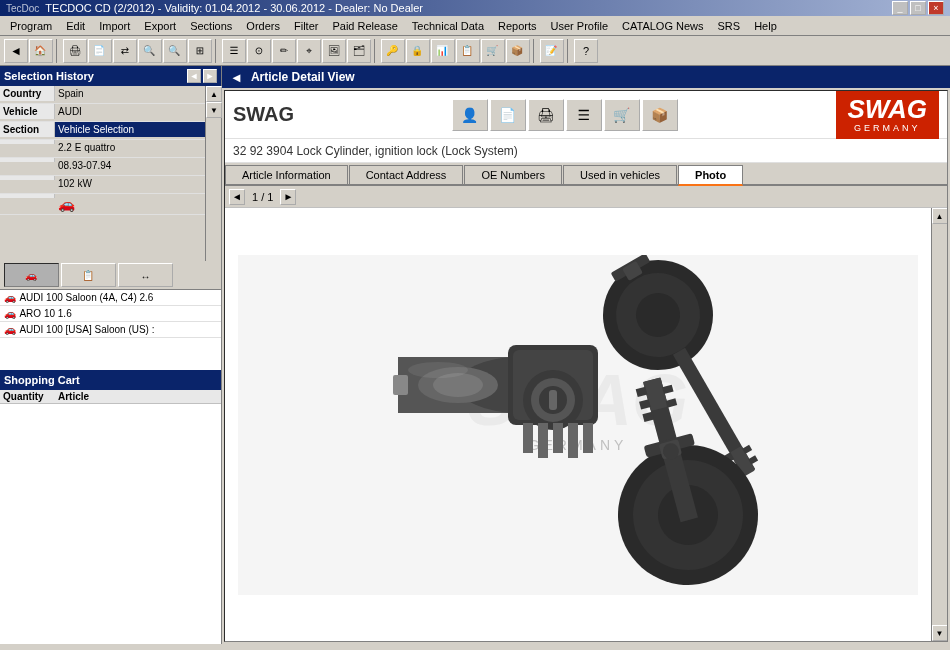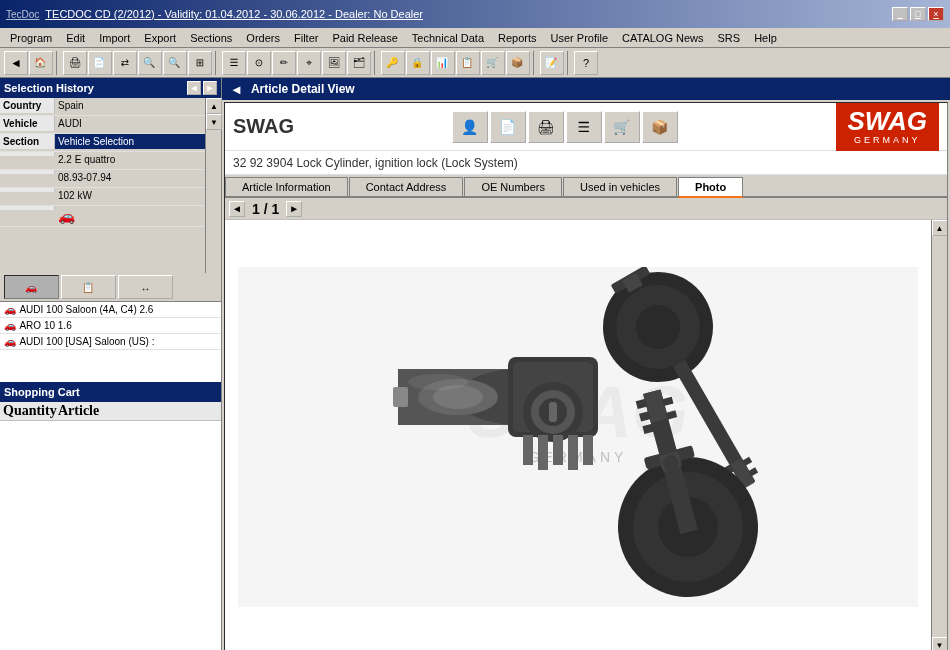--- a/index.html
+++ b/index.html
@@ -6,22 +6,21 @@
     body { width: 950px; height: 650px; overflow: hidden; font-family: Arial, sans-serif; font-size: 11px; background: #d4d0c8; }
 
     
     .title-bar {
       background: linear-gradient(to right, #0a246a, #a6b5d6);
       color: white;
       padding: 3px 6px;
       display: flex;
       align-items: center;
       justify-content: space-between;
-      height: 28px;
-      text-decoration: underline;
+      height: 16px;
     }
     .title-bar-left { display: flex; align-items: center; gap: 6px; font-size: 11px; }
     .title-bar-controls { display: flex; gap: 2px; }
     .title-btn {
       width: 16px; height: 14px;
       background: #c0c0c0;
       border: 1px outset #fff;
       font-size: 9px;
       display: flex; align-items: center; justify-content: center;
       cursor: pointer;
@@ -181,21 +180,21 @@
       height: 20px;
       display: flex;
       align-items: center;
     }
     .cart-table-header {
       display: flex;
       background: #e8e8e8;
       border-bottom: 1px solid #c0c0c0;
       padding: 1px 3px;
     }
-    .cart-col { font-size: 14px; font-weight: bold; font-family: Liberation Serif, serif; }
+    .cart-col { font-size: 10px; font-weight: bold; }
     .cart-col-qty { width: 55px; }
     .cart-col-art { flex: 1; }
 
     
     .right-panel {
       flex: 1;
       display: flex;
       flex-direction: column;
       background: #d4d0c8;
       overflow: hidden;
@@ -292,21 +291,21 @@
       height: 22px;
     }
     .photo-nav-btn {
       width: 16px; height: 16px;
       background: #d4d0c8;
       border: 1px outset #fff;
       display: flex; align-items: center; justify-content: center;
       cursor: pointer;
       font-size: 10px;
     }
-    .photo-counter { font-size: 14px; padding: 0 4px; font-weight: bold; }
+    .photo-counter { font-size: 11px; padding: 0 4px; }
 
     
     .photo-area {
       flex: 1;
       display: flex;
       align-items: center;
       justify-content: center;
       background: white;
       overflow: hidden;
       position: relative;

